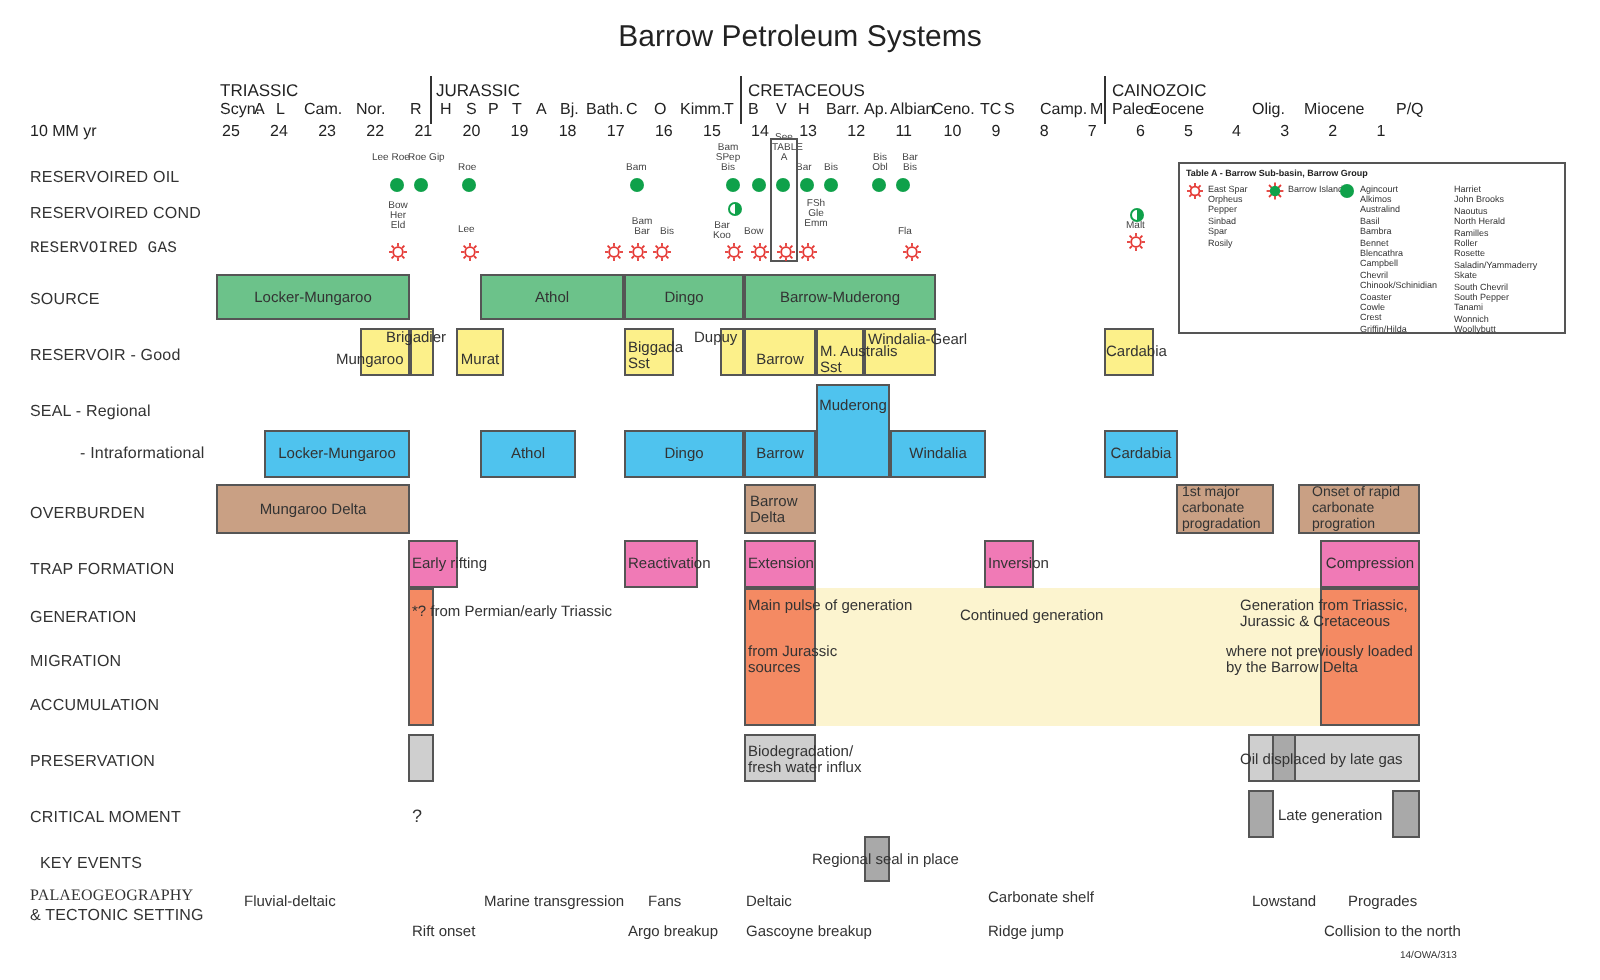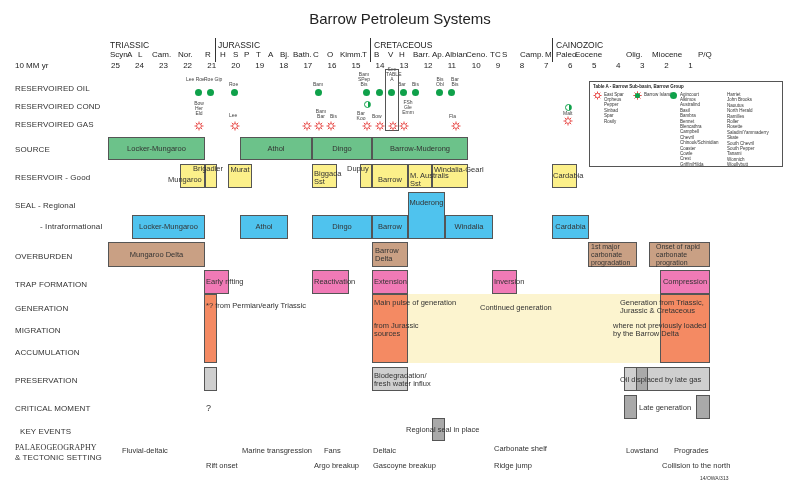--- a/index.html
+++ b/index.html
@@ -102,21 +102,21 @@
     <div class="abs ma" style="left: 567.95px;">6</div>
     <div class="abs ma" style="left: 592px;">5</div>
     <div class="abs ma" style="left: 616.05px;">4</div>
     <div class="abs ma" style="left: 640.1px;">3</div>
     <div class="abs ma" style="left: 664.15px;">2</div>
     <div class="abs ma" style="left: 688.2px;">1</div>
   </div>
 
 <div class="abs row-label" style="top:84px;">RESERVOIRED OIL</div>
 <div class="abs row-label" style="top:102px;">RESERVOIRED COND</div>
-<div class="abs row-label" style="top:120px;">RESERVOIRED GAS</div>
+<div class="abs row-label" style="top:120px;font-family:Liberation Mono, monospace;">RESERVOIRED GAS</div>
 <div class="abs row-label" style="top:145px;">SOURCE</div>
 <div class="abs row-label" style="top:173px;">RESERVOIR - Good</div>
 <div class="abs row-label" style="top:201px;">SEAL - Regional</div>
 <div class="abs row-label" style="top:222px; left:40px;">- Intraformational</div>
 <div class="abs row-label" style="top:252px;">OVERBURDEN</div>
 <div class="abs row-label" style="top:280px;">TRAP FORMATION</div>
 <div class="abs row-label" style="top:304px;">GENERATION</div>
 <div class="abs row-label" style="top:326px;">MIGRATION</div>
 <div class="abs row-label" style="top:348px;">ACCUMULATION</div>
 <div class="abs row-label" style="top:376px;">PRESERVATION</div>
@@ -382,21 +382,21 @@
 
 <div class="box green" style="left:108px; top:137px; width:97px; height:23px;">Locker-Mungaroo</div>
 <div class="box green" style="left:240px; top:137px; width:72px; height:23px;">Athol</div>
 <div class="box green" style="left:312px; top:137px; width:60px; height:23px;">Dingo</div>
 <div class="box green" style="left:372px; top:137px; width:96px; height:23px;">Barrow-Muderong</div>
 
 <div class="box yellow" style="left:180px; top:164px; width:25px; height:24px;"></div>
 <div class="box yellow" style="left:205px; top:164px; width:12px; height:24px;"></div>
 <div class="txt" style="left:193px; top:165px;">Brigadier</div>
 <div class="txt" style="left:168px; top:176px;">Mungaroo</div>
-<div class="box yellow" style="left:228px; top:164px; width:24px; height:24px; align-items:flex-end; padding-bottom:13px;">Murat</div>
+<div class="box yellow" style="left:228px; top:164px; width:24px; height:24px; align-items:flex-end; padding-bottom:3px;">Murat</div>
 <div class="box yellow" style="left:312px; top:164px; width:25px; height:24px;"></div>
 <div class="txt" style="left:314px; top:170px; width:30px; white-space:normal;">Biggada Sst</div>
 <div class="box yellow" style="left:360px; top:164px; width:12px; height:24px;"></div>
 <div class="txt" style="left:347px; top:165px;">Dupuy</div>
 <div class="box yellow" style="left:372px; top:164px; width:36px; height:24px; align-items:flex-end; padding-bottom:3px;">Barrow</div>
 <div class="box yellow" style="left:408px; top:164px; width:24px; height:24px;"></div>
 <div class="box yellow" style="left:432px; top:164px; width:36px; height:24px;"></div>
 <div class="txt" style="left:410px; top:172px; width:50px; white-space:normal;">M. Australis Sst</div>
 <div class="txt" style="left:434px; top:166px;">Windalia-Gearl</div>
 <div class="box yellow" style="left:552px; top:164px; width:25px; height:24px;"></div>

